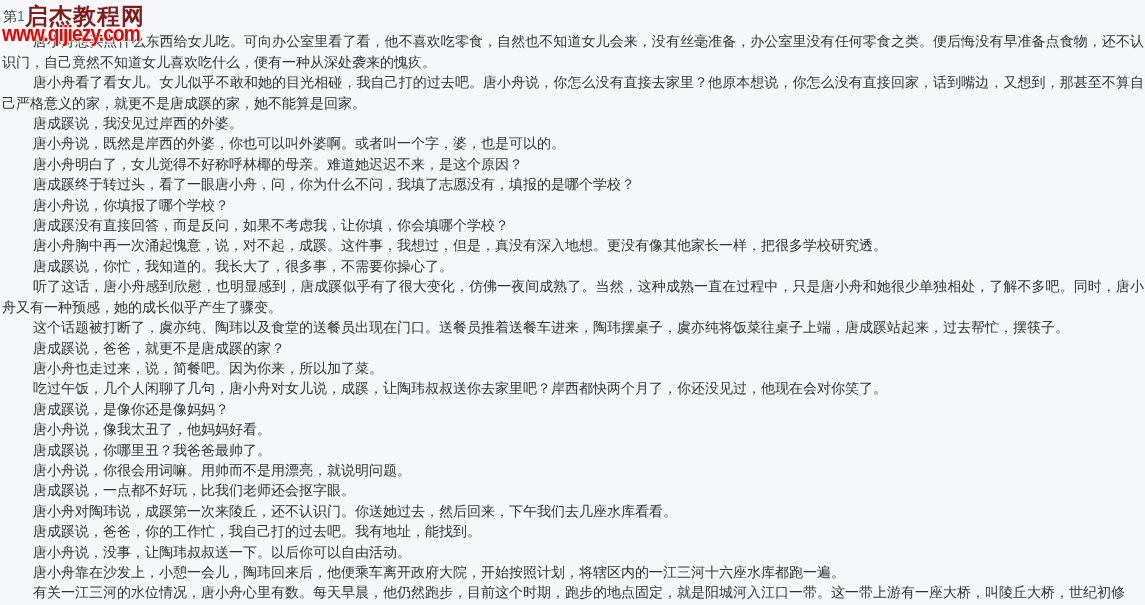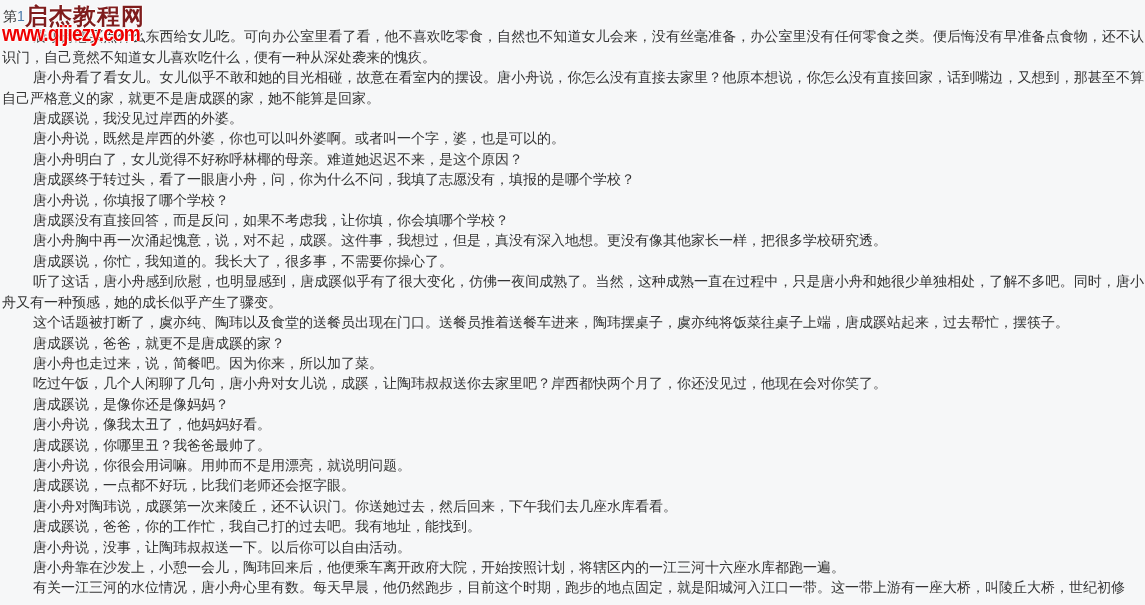--- a/index.html
+++ b/index.html
@@ -15,20 +15,21 @@
   }
   .page {
     position: relative;
     width: 1145px;
     height: 605px;
   }
   .heading {
     padding: 6px 0 0 3px;
     font-size: 14px;
     line-height: 20.4px;
+    margin-bottom: 5px;
     color: #333333;
     white-space: nowrap;
   }
   .heading .num {
     color: #4a79a8;
   }
   .text-body {
     padding-left: 2px;
     padding-right: 1px;
     font-size: 14px;
@@ -77,21 +78,21 @@
 <body style="background: rgb(246, 247, 248);">
 
 <div class="page">
 
   <div class="heading" style="color: rgb(51, 51, 51);">
     <span>第</span><span class="num" style="color: rgb(74, 121, 168);">1</span>
   </div>
 
   <div class="text-body" id="text-body" style="color: rgb(51, 51, 51);">
       <p>唐小舟想买点什么东西给女儿吃。可向办公室里看了看，他不喜欢吃零食，自然也不知道女儿会来，没有丝毫准备，办公室里没有任何零食之类。便后悔没有早准备点食物，还不认识门，自己竟然不知道女儿喜欢吃什么，便有一种从深处袭来的愧疚。</p>
-      <p>唐小舟看了看女儿。女儿似乎不敢和她的目光相碰，故意在看室内的摆设。唐小舟说，你怎么没有直接去家里？他原本想说，你怎么没有直接回家，话到嘴边，又想到，那甚至不算自己严格意义的家，就更不是唐成蹊的家，她不能算是回家。</p>
+      <p>唐小舟看了看女儿。女儿似乎不敢和她的目光相碰，我自己打的过去吧。唐小舟说，你怎么没有直接去家里？他原本想说，你怎么没有直接回家，话到嘴边，又想到，那甚至不算自己严格意义的家，就更不是唐成蹊的家，她不能算是回家。</p>
       <p>唐成蹊说，我没见过岸西的外婆。</p>
       <p>唐小舟说，既然是岸西的外婆，你也可以叫外婆啊。或者叫一个字，婆，也是可以的。</p>
       <p>唐小舟明白了，女儿觉得不好称呼林椰的母亲。难道她迟迟不来，是这个原因？</p>
       <p>唐成蹊终于转过头，看了一眼唐小舟，问，你为什么不问，我填了志愿没有，填报的是哪个学校？</p>
       <p>唐小舟说，你填报了哪个学校？</p>
       <p>唐成蹊没有直接回答，而是反问，如果不考虑我，让你填，你会填哪个学校？</p>
       <p>唐小舟胸中再一次涌起愧意，说，对不起，成蹊。这件事，我想过，但是，真没有深入地想。更没有像其他家长一样，把很多学校研究透。</p>
       <p>唐成蹊说，你忙，我知道的。我长大了，很多事，不需要你操心了。</p>
       <p>听了这话，唐小舟感到欣慰，也明显感到，唐成蹊似乎有了很大变化，仿佛一夜间成熟了。当然，这种成熟一直在过程中，只是唐小舟和她很少单独相处，了解不多吧。同时，唐小舟又有一种预感，她的成长似乎产生了骤变。</p>
       <p>这个话题被打断了，虞亦纯、陶玮以及食堂的送餐员出现在门口。送餐员推着送餐车进来，陶玮摆桌子，虞亦纯将饭菜往桌子上端，唐成蹊站起来，过去帮忙，摆筷子。</p>

